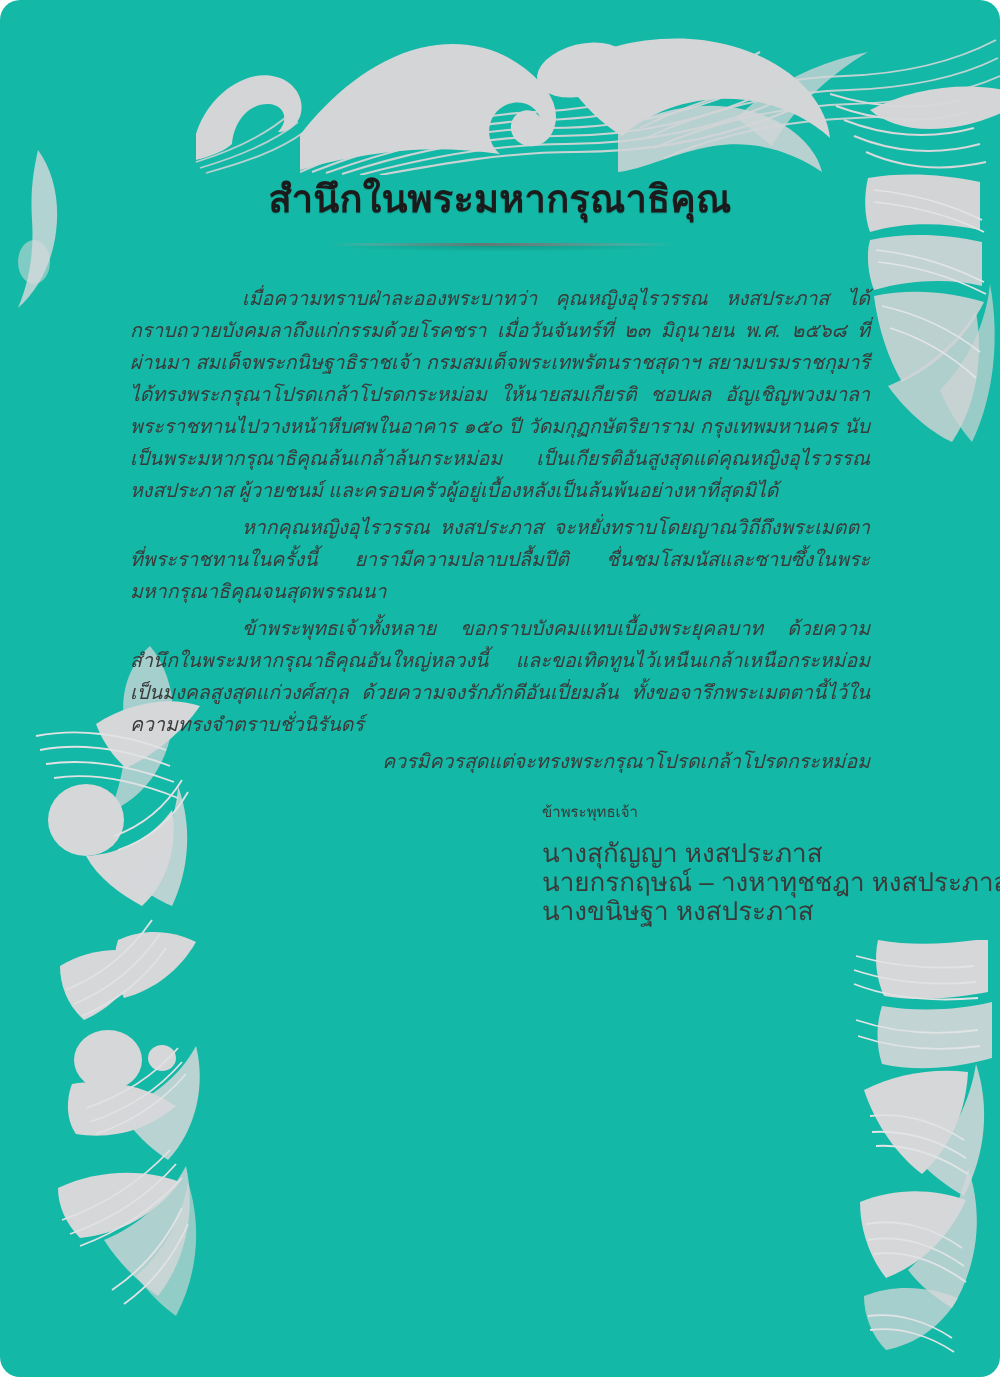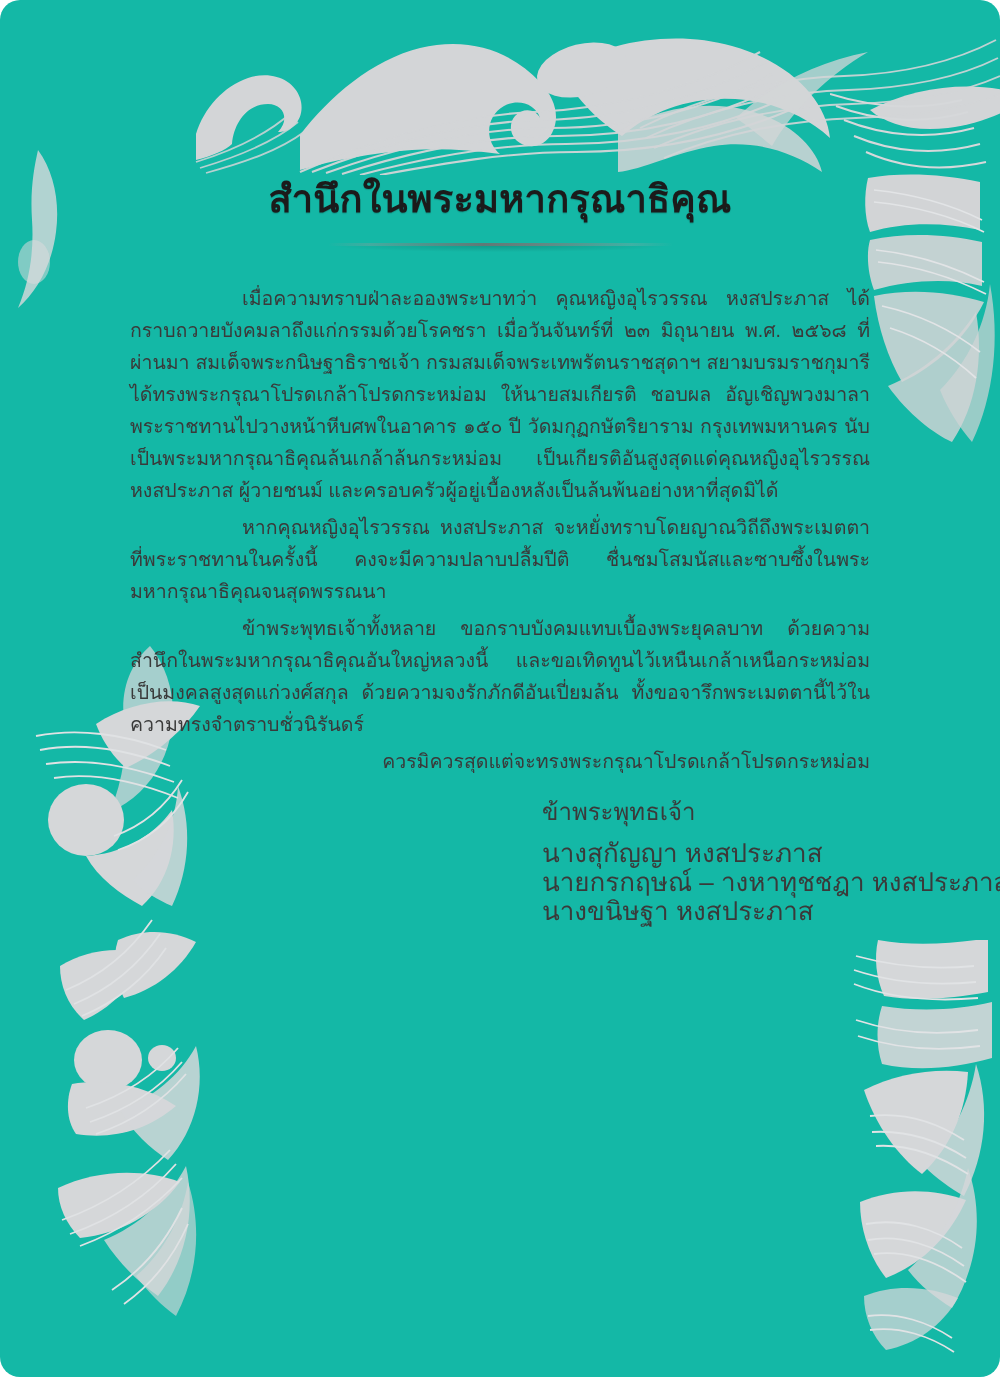--- a/index.html
+++ b/index.html
@@ -106,35 +106,36 @@
     padding-top: 30px;
   }
   .para {
     margin: 0 0 3px 0;
     font-size: 19.5px;
     line-height: 32px;
     color: #3a3a3a;
     text-align: justify;
     text-justify: inter-word;
     text-indent: 112px;
+    font-style: italic;
   }
   .para + .para { margin-top: 5px; }
   .para.short {
     text-align: right;
     text-indent: 112px;
   }
 
   .sign-block {
     width: 740px;
     margin: 18px auto 0 auto;
     padding-left: 412px;
     box-sizing: border-box;
   }
   .sign-head {
-    font-size: 24px;
+    font-size: 15px;
     line-height: 34px;
     color: #3a3a3a;
     margin-bottom: 10px;
   }
   .sign-name {
     font-size: 26px;
     line-height: 29px;
     color: #3a3a3a;
     white-space: nowrap;
   }
@@ -286,21 +287,21 @@
   <div class="content">
 
     <div class="title-block">
       <h1 class="doc-title">สำนึกในพระมหากรุณาธิคุณ</h1>
       <div class="title-rule"></div>
       <div class="title-rule-shadow"></div>
     </div>
 
     <div class="body-block">
       <p class="para">เมื่อความทราบฝ่าละอองพระบาทว่า คุณหญิงอุไรวรรณ หงสประภาส ได้กราบถวายบังคมลาถึงแก่กรรมด้วยโรคชรา เมื่อวันจันทร์ที่ ๒๓ มิถุนายน พ.ศ. ๒๕๖๘ ที่ผ่านมา สมเด็จพระกนิษฐาธิราชเจ้า กรมสมเด็จพระเทพรัตนราชสุดาฯ สยามบรมราชกุมารี ได้ทรงพระกรุณาโปรดเกล้าโปรดกระหม่อม ให้นายสมเกียรติ ชอบผล อัญเชิญพวงมาลาพระราชทานไปวางหน้าหีบศพในอาคาร ๑๕๐ ปี วัดมกุฏกษัตริยาราม กรุงเทพมหานคร นับเป็นพระมหากรุณาธิคุณล้นเกล้าล้นกระหม่อม เป็นเกียรติอันสูงสุดแด่คุณหญิงอุไรวรรณ หงสประภาส ผู้วายชนม์ และครอบครัวผู้อยู่เบื้องหลังเป็นล้นพ้นอย่างหาที่สุดมิได้</p>
-      <p class="para">หากคุณหญิงอุไรวรรณ หงสประภาส จะหยั่งทราบโดยญาณวิถีถึงพระเมตตาที่พระราชทานในครั้งนี้ คงจะมีความปลาบปลื้มปีติ ชื่นชมโสมนัสและซาบซึ้งในพระมหากรุณาธิคุณจนสุดพรรณนา</p>
+      <p class="para">หากคุณหญิงอุไรวรรณ หงสประภาส จะหยั่งทราบโดยญาณวิถีถึงพระเมตตาที่พระราชทานในครั้งนี้ ยารามีความปลาบปลื้มปีติ ชื่นชมโสมนัสและซาบซึ้งในพระมหากรุณาธิคุณจนสุดพรรณนา</p>
       <p class="para">ข้าพระพุทธเจ้าทั้งหลาย ขอกราบบังคมแทบเบื้องพระยุคลบาท ด้วยความสำนึกในพระมหากรุณาธิคุณอันใหญ่หลวงนี้ และขอเทิดทูนไว้เหนืนเกล้าเหนือกระหม่อม เป็นมงคลสูงสุดแก่วงศ์สกุล ด้วยความจงรักภักดีอันเปี่ยมล้น ทั้งขอจารึกพระเมตตานี้ไว้ในความทรงจำตราบชั่วนิรันดร์</p>
       <p class="para short">ควรมิควรสุดแต่จะทรงพระกรุณาโปรดเกล้าโปรดกระหม่อม</p>
     </div>
 
     <div class="sign-block">
       <div class="sign-head">ข้าพระพุทธเจ้า</div>
       <div class="sign-name">นางสุกัญญา หงสประภาส</div>
       <div class="sign-name">นายกรกฤษณ์ – างหาทุชชฎา หงสประภาส</div>
       <div class="sign-name">นางขนิษฐา หงสประภาส</div>
     </div>

